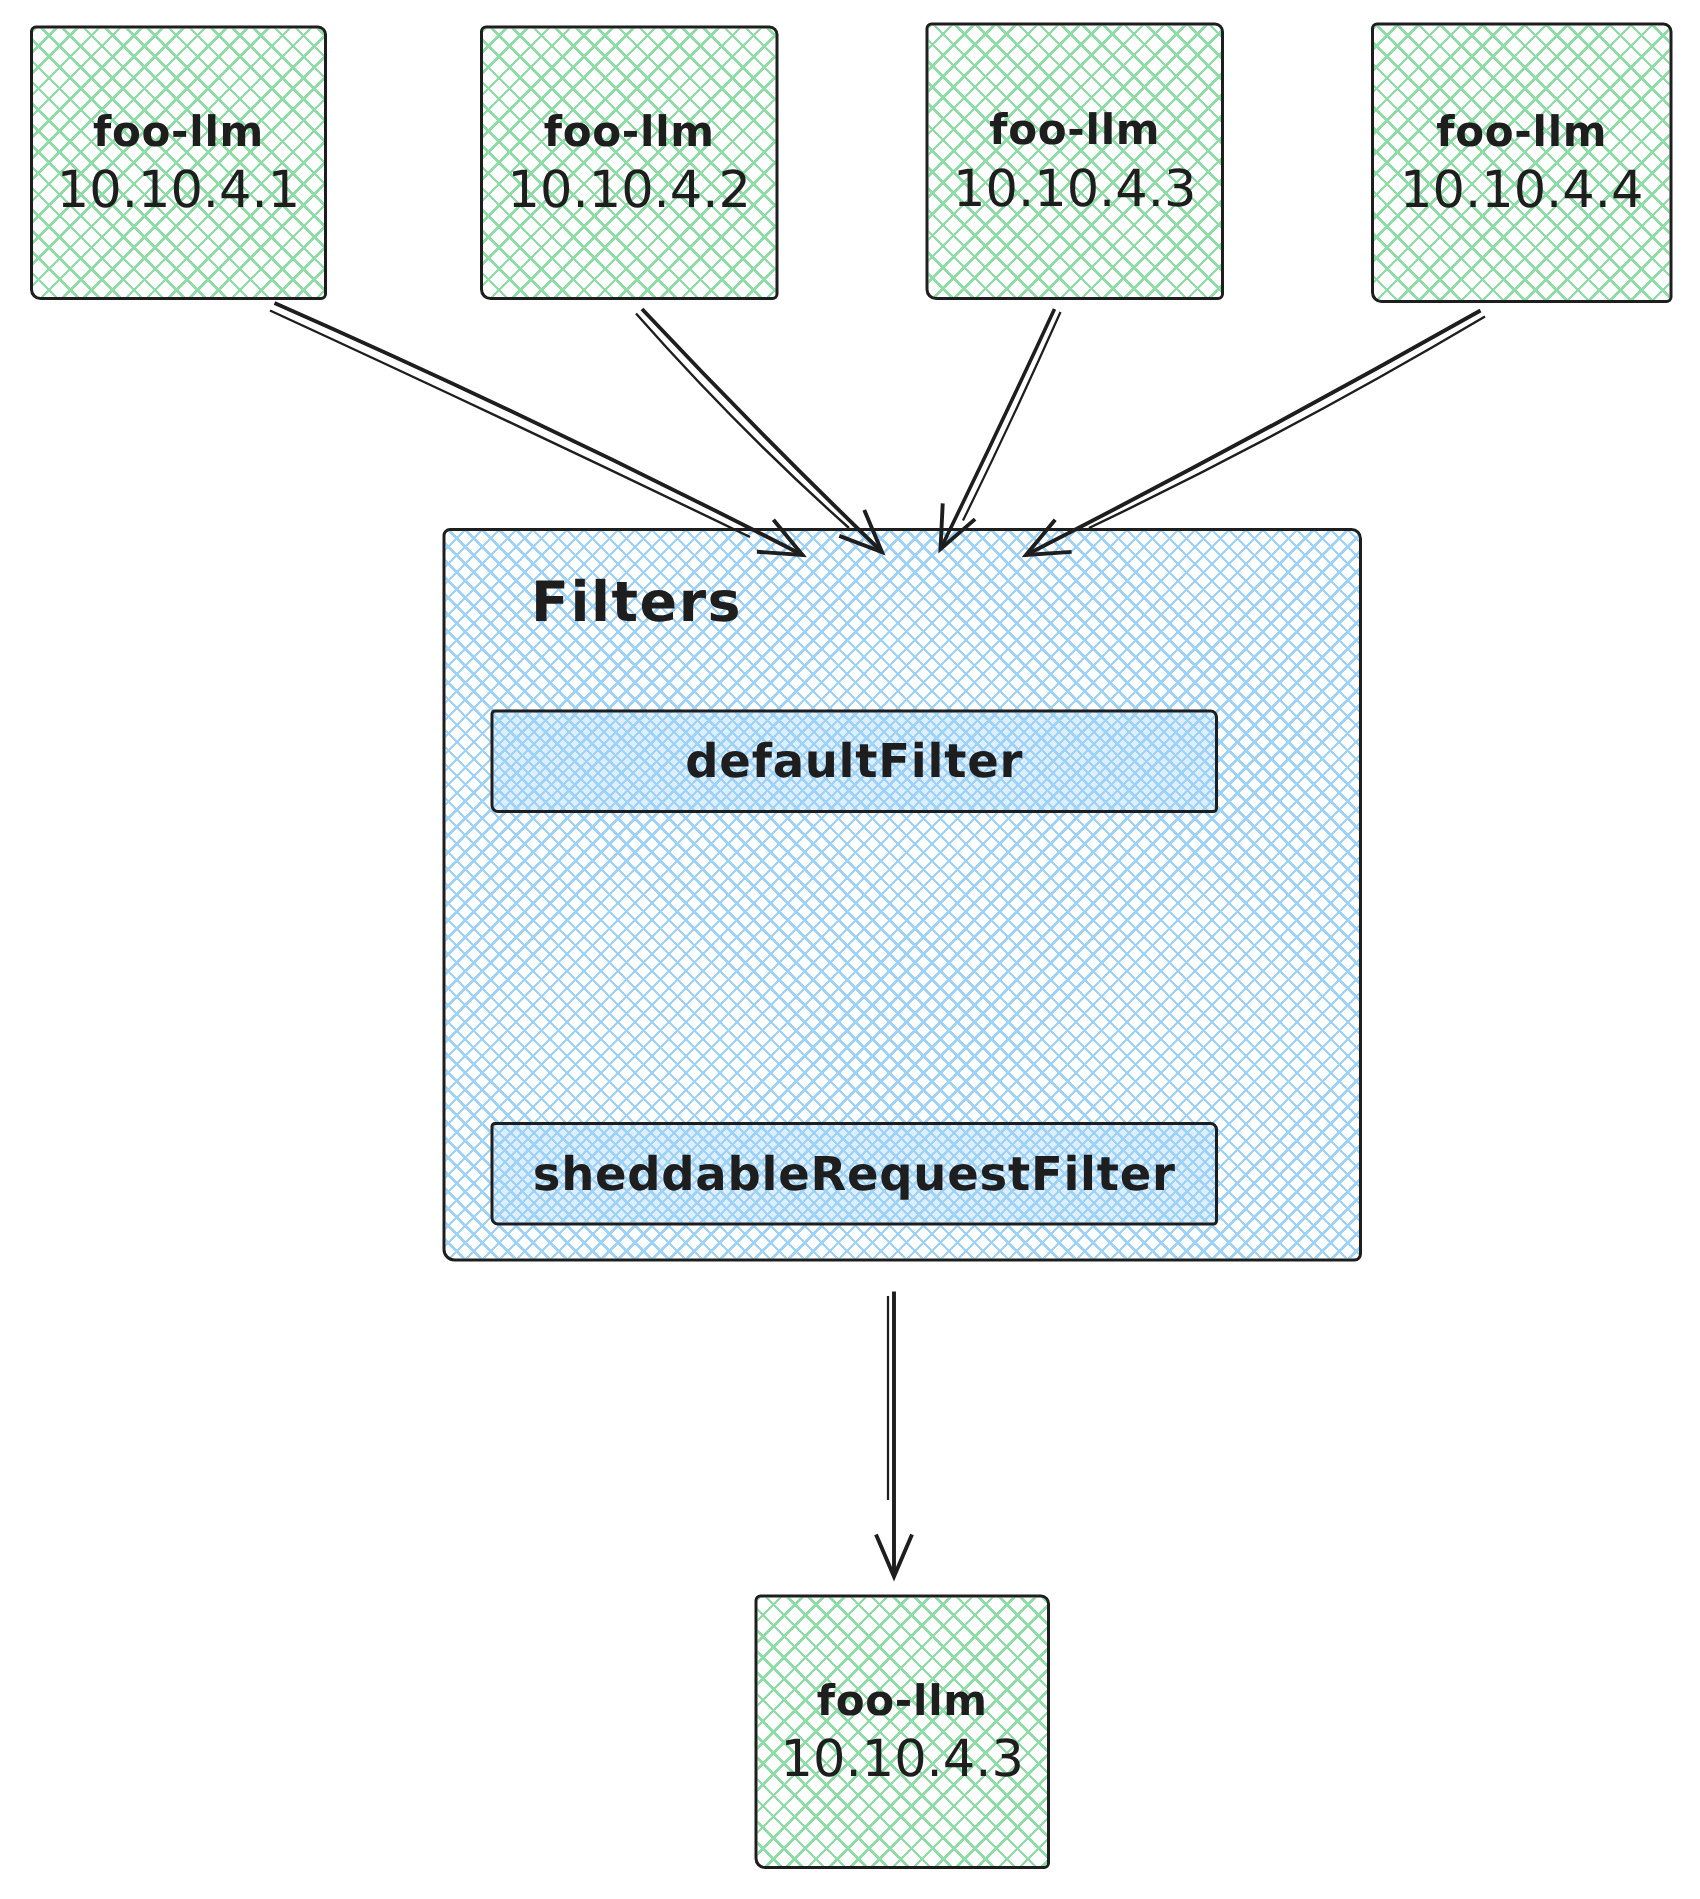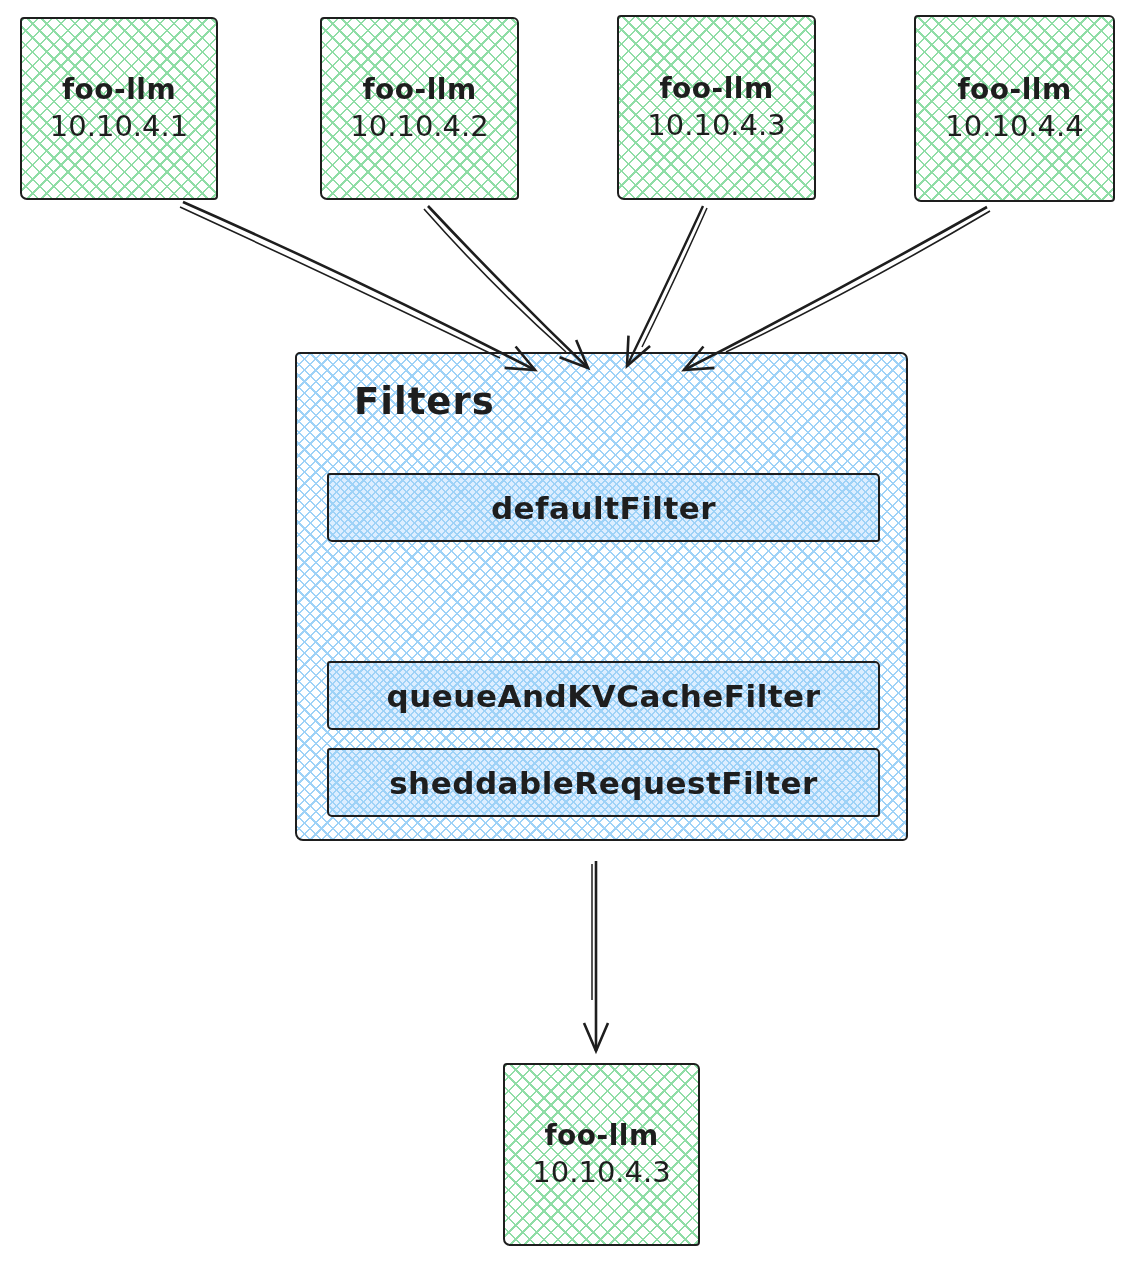--- a/index.html
+++ b/index.html
@@ -40,21 +40,21 @@
       repeating-linear-gradient(45deg,  var(--green-hatch) 0 1.7px, transparent 1.7px 10px),
       repeating-linear-gradient(135deg, var(--green-hatch) 0 1.7px, transparent 1.7px 10px);
   }
   .node .name{
     font-size:28px;
     font-weight:700;
     letter-spacing:.5px;
     line-height:1;
   }
   .node .ip{
-    font-size:29px;
+    font-size:34px;
     font-weight:500;
     line-height:1;
   }
   .node1{left:20px;  top:17px; width:198px; height:183px;}
   .node2{left:320px; top:17px; width:199px; height:183px;}
   .node3{left:617px; top:15px; width:199px; height:185px;}
   .node4{left:914px; top:15px; width:201px; height:187px;}
   .node-out{left:503px; top:1063px; width:197px; height:183px;}
 
   
@@ -72,21 +72,21 @@
   .filters-title{
     position:absolute;
     left:57px; top:26px;
     font-size:37px;
     font-weight:700;
     letter-spacing:1px;
   }
   .filter-row{
     position:absolute;
     left:30px;
-    width:553px;
+    width:485px;
     height:69px;
     border:2.4px solid var(--stroke);
     border-radius:3px 5px 3px 5px;
     background-color:var(--row-bg);
     background-image:
       repeating-linear-gradient(45deg,  var(--blue-hatch) 0 1.6px, transparent 1.6px 5.5px),
       repeating-linear-gradient(135deg, var(--blue-hatch) 0 1.6px, transparent 1.6px 5.5px);
     display:flex;
     align-items:center;
     justify-content:center;
@@ -130,21 +130,20 @@
     <div class="ip">10.10.4.3</div>
   </div>
   <div class="node green node4">
     <div class="name">foo-llm</div>
     <div class="ip">10.10.4.4</div>
   </div>
 
   <div class="filters-box">
     <div class="filters-title">Filters</div>
     <div class="filter-row row1">defaultFilter</div>
-    <div class="filter-row row3">queueAndKVCacheFilter</div>
     <div class="filter-row row4">sheddableRequestFilter</div>
   </div>
 
   <div class="node green node-out">
     <div class="name">foo-llm</div>
     <div class="ip">10.10.4.3</div>
   </div>
 
   <svg class="arrows" viewBox="0 0 1133 1266" xmlns="http://www.w3.org/2000/svg">
     <defs>

